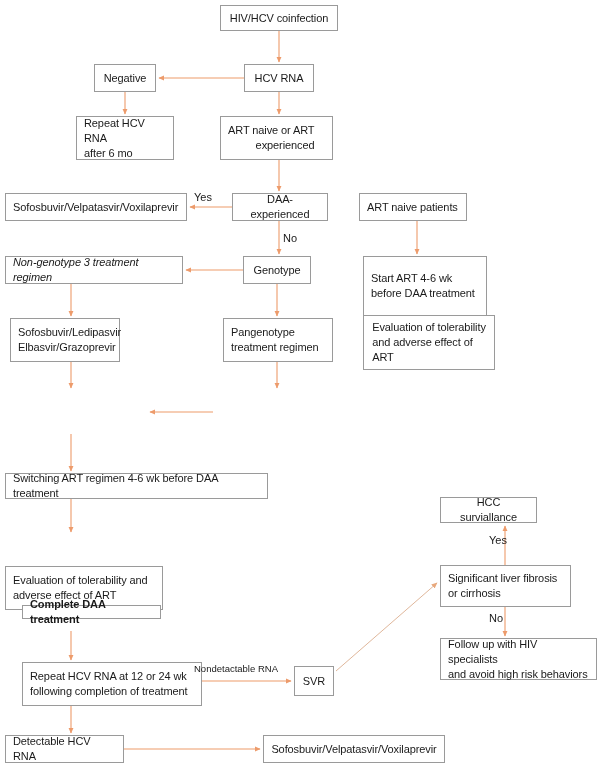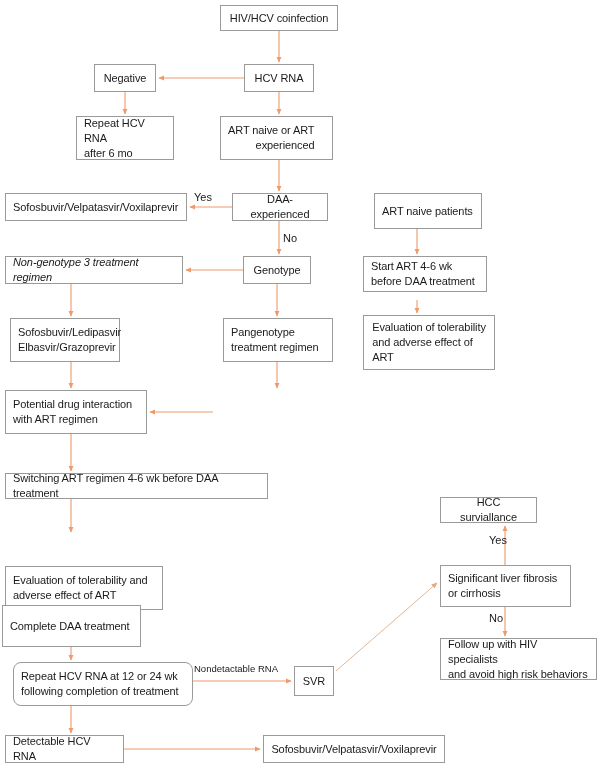--- a/index.html
+++ b/index.html
@@ -153,73 +153,69 @@
   </div>
 
   <div class="node" style="left:5px;top:193px;width:182px;height:28px;">
     <span>Sofosbuvir/Velpatasvir/Voxilaprevir</span>
   </div>
 
   <div class="node center" style="left:232px;top:193px;width:96px;height:28px;">
     <span>DAA-experienced</span>
   </div>
 
-  <div class="node" style="left:374px;top:193px;width:108px;height:36px;">
+  <div class="node" style="left:359px;top:193px;width:108px;height:28px;">
     <span>ART naive patients</span>
   </div>
 
   <div class="node" style="left:5px;top:256px;width:178px;height:28px;font-style:italic;">
     <span>Non-genotype 3 treatment regimen</span>
   </div>
 
   <div class="node center" style="left:243px;top:256px;width:68px;height:28px;">
     <span>Genotype</span>
   </div>
 
-  <div class="node" style="left:363px;top:256px;width:124px;height:36px;">
+  <div class="node" style="left:363px;top:256px;width:124px;height:60px;">
     <span>Start ART 4-6 wk
 before DAA treatment</span>
   </div>
 
   <div class="node" style="left:10px;top:318px;width:110px;height:44px;">
     <span>Sofosbuvir/Ledipasvir
 Elbasvir/Grazoprevir</span>
   </div>
 
   <div class="node" style="left:223px;top:318px;width:110px;height:44px;">
     <span>Pangenotype
 treatment regimen</span>
   </div>
 
   <div class="node" style="left:363px;top:315px;width:132px;height:55px;align-items:center;">
     <span>Evaluation of tolerability
 and adverse effect of
 ART</span>
   </div>
 
-  <div class="node" style="left:5px;top:390px;width:142px;height:44px;">
-    <span>Potential drug interaction
-with ART regimen</span>
-  </div>
 
 
   <div class="node" style="left:5px;top:473px;width:263px;height:26px;">
     <span>Switching ART regimen 4-6 wk before DAA treatment</span>
   </div>
 
   <div class="node" style="left:5px;top:534px;width:158px;height:44px;margin-top:32px;">
     <span>Evaluation of tolerability and
 adverse effect of ART</span>
   </div>
 
-  <div class="node" style="left:2px;top:605px;width:139px;height:42px;">
+  <div class="node" style="left:22px;top:605px;width:139px;height:14px;font-weight:bold;">
     <span>Complete DAA treatment</span>
   </div>
 
-  <div class="node" style="left:13px;top:662px;width:180px;height:44px;border-radius:8px;">
+  <div class="node" style="left:22px;top:662px;width:180px;height:44px;">
     <span>Repeat HCV RNA at 12 or 24 wk
 following completion of treatment</span>
   </div>
 
   <div class="node center" style="left:294px;top:666px;width:40px;height:30px;">
     <span>SVR</span>
   </div>
 
   <div class="node center" style="left:440px;top:497px;width:97px;height:26px;">
     <span>HCC surviallance</span>

